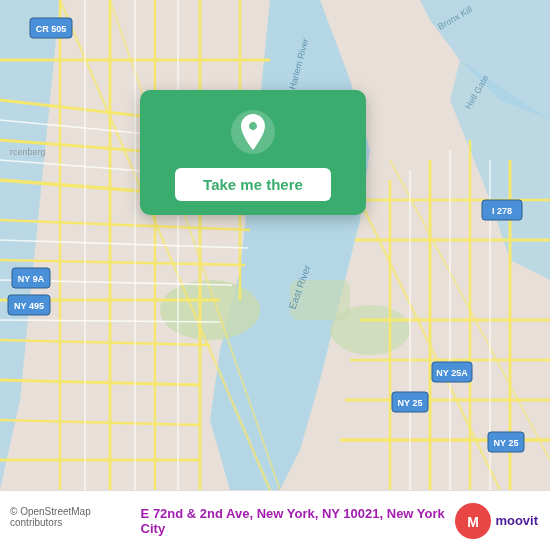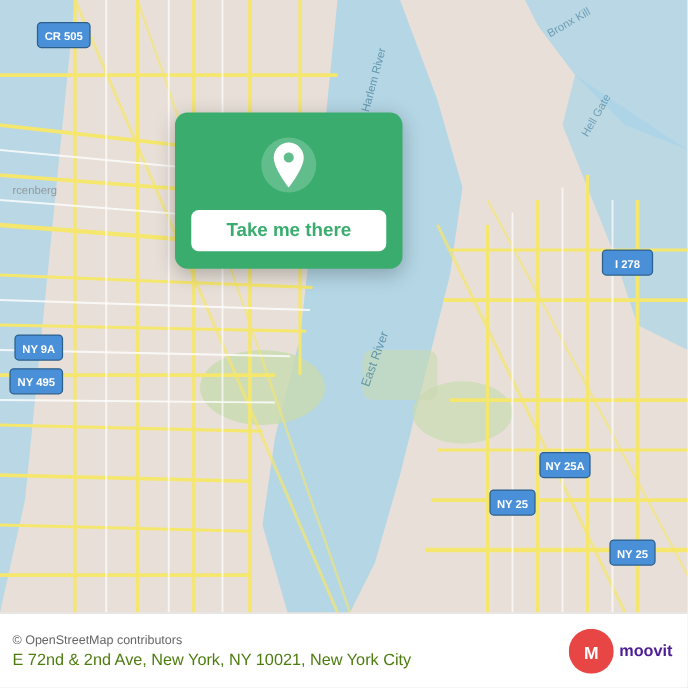--- a/index.html
+++ b/index.html
@@ -25,21 +25,21 @@
       height: 100%;
       position: absolute;
       top: 0; left: 0;
     }
 
     
     #location-card {
       position: absolute;
       top: 90px;
       left: 140px;
-      width: 182px;
+      width: 226px;
       background-color: #3aad6e;
       border-radius: 10px;
       display: flex;
       flex-direction: column;
       align-items: center;
       padding: 18px 20px 14px;
       box-shadow: 0 4px 16px rgba(0,0,0,0.25);
       cursor: pointer;
     }
 
@@ -68,34 +68,33 @@
       background: #ffffff;
       display: flex;
       align-items: center;
       justify-content: space-between;
       padding: 0 12px 0 10px;
       border-top: 1px solid #ddd;
     }
 
     #bottom-left {
       display: flex;
-      flex-direction: column;
+      flex-direction: row;
       gap: 2px;
     }
 
     #osm-attribution {
       font-size: 10px;
       color: #666;
     }
 
     #address-text {
       font-size: 13px;
-      color: #4d7c0f;
-      font-weight: 400;
-      text-align: center;
+      color: #a21caf;
+      font-weight: 700;
     }
 
     #moovit-logo {
       display: flex;
       align-items: center;
       gap: 4px;
     }
 
     #moovit-icon {
       width: 36px;

